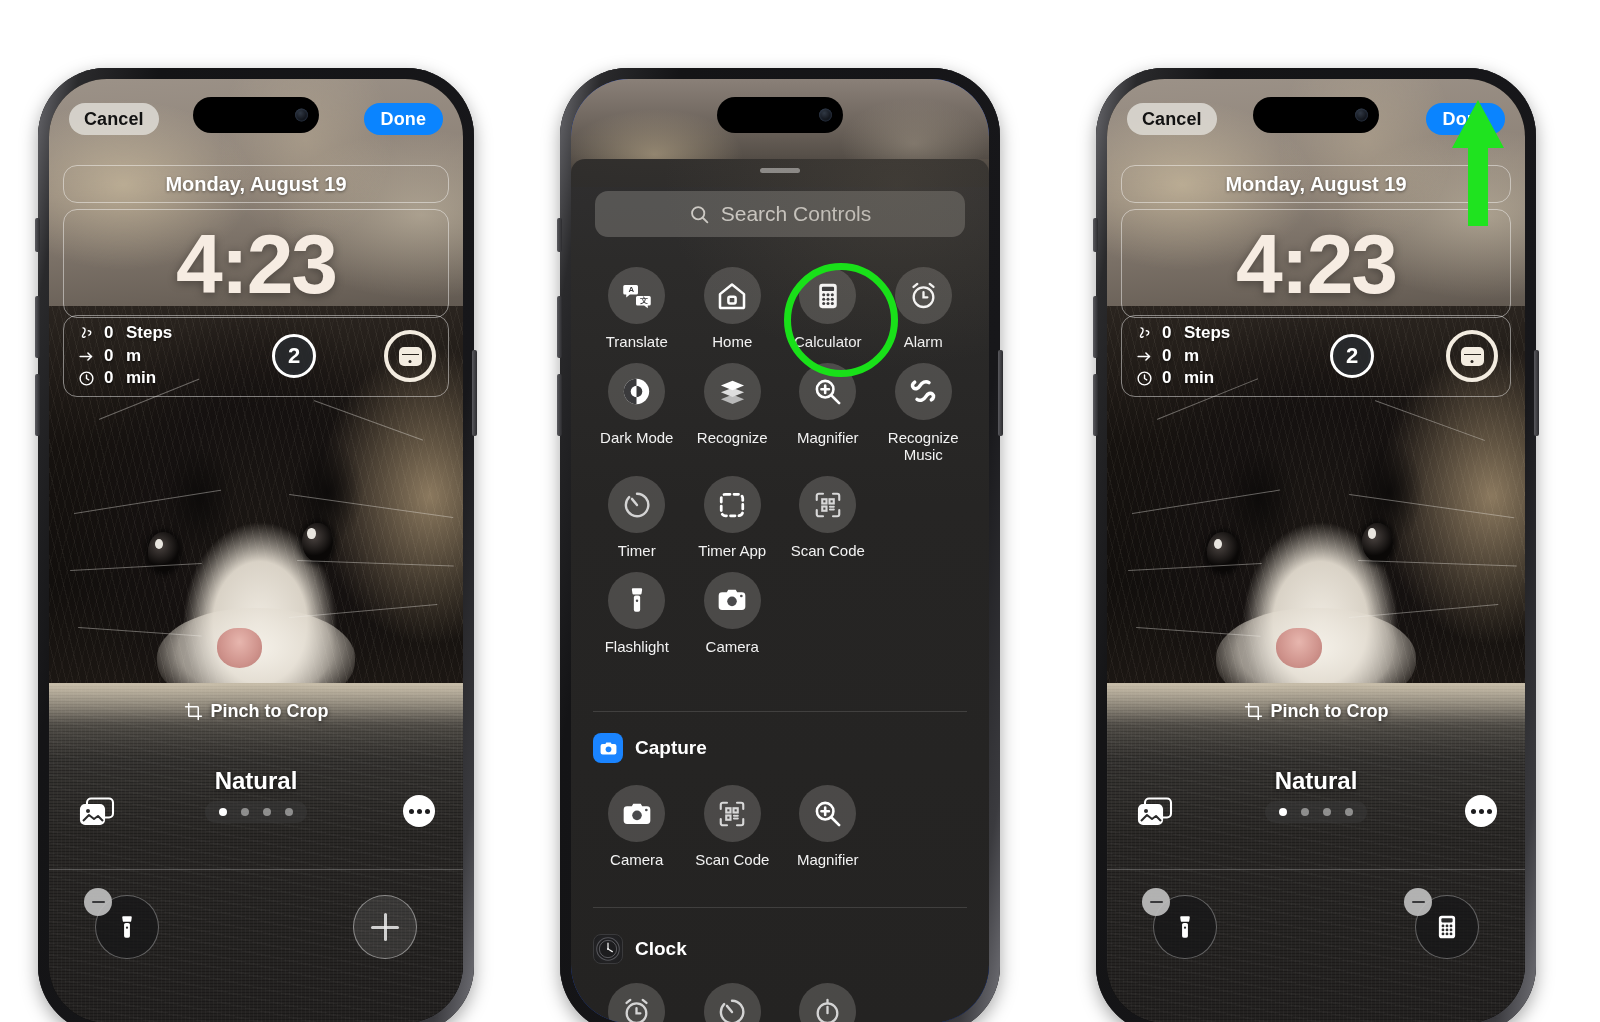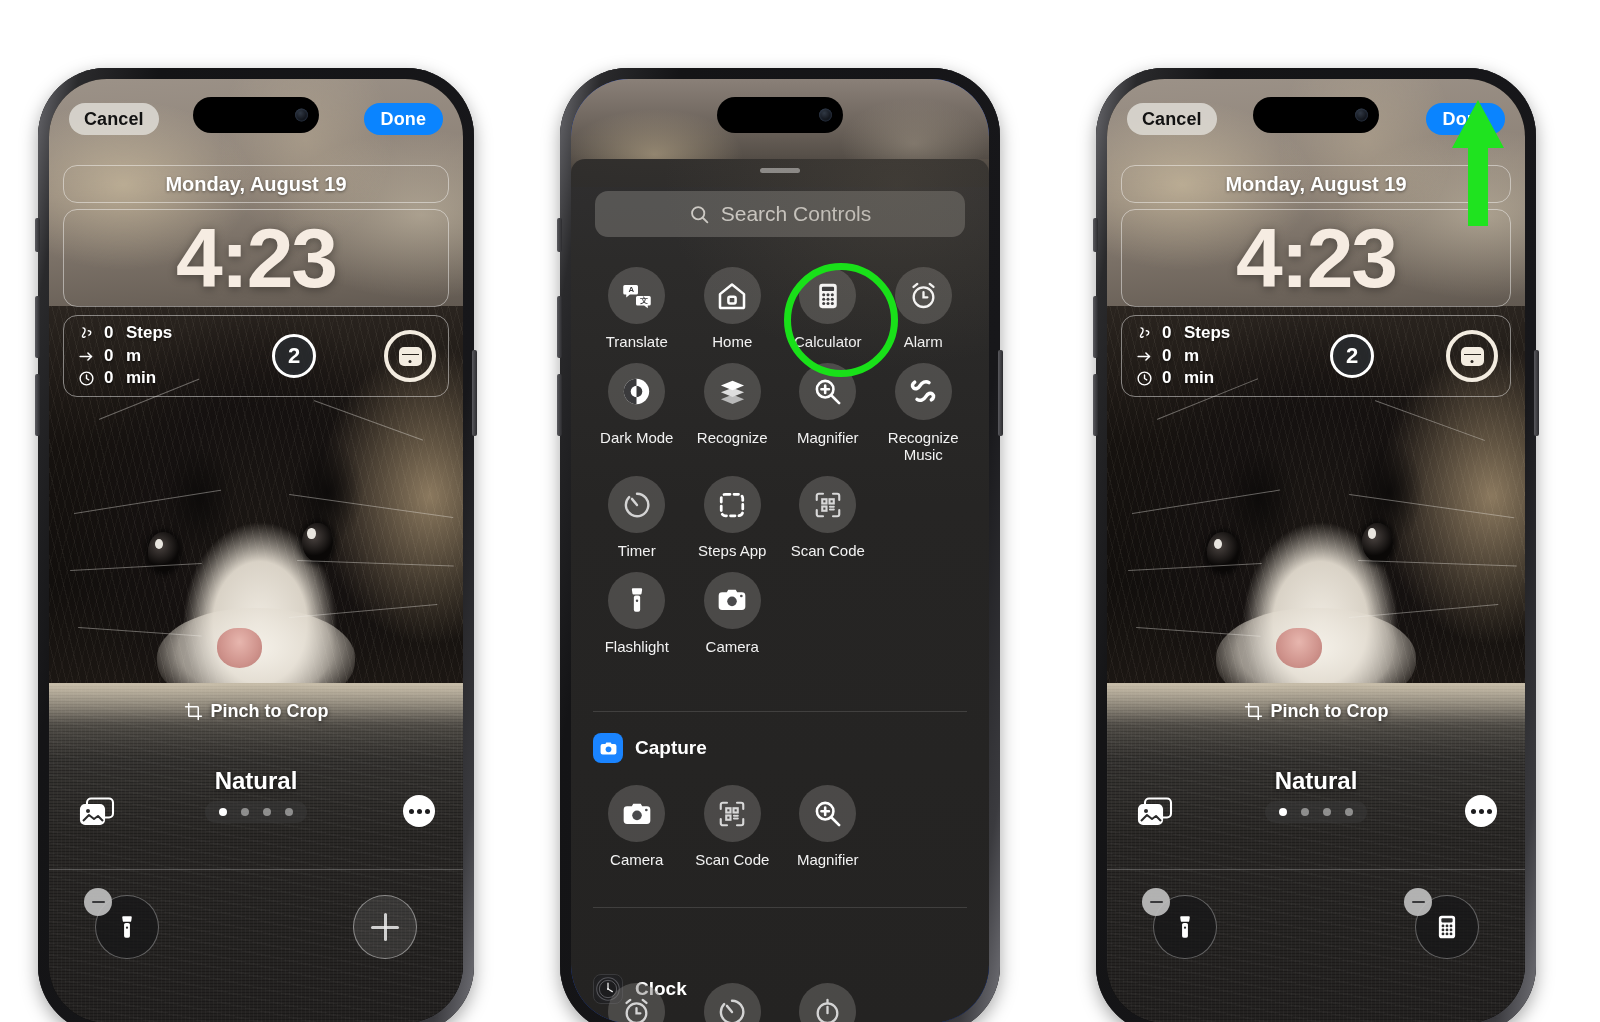--- a/index.html
+++ b/index.html
@@ -141,21 +141,21 @@
   .pill-done.flat { background:#0a84ff; }
 
   .edit-box {
     position:absolute; left:14px; right:14px; z-index:5;
     border:1.5px solid rgba(255,255,255,.45);
     border-radius:14px;
   }
   .date-box { top:86px; height:38px; display:flex; align-items:center; justify-content:center; }
   .date-text { color:#fff; font-size:20px; font-weight:600; text-shadow:0 1px 3px rgba(0,0,0,.45); }
 
-  .time-box { top:130px; height:98px; display:flex; align-items:center; justify-content:center; }
+  .time-box { top:130px; height:109px; display:flex; align-items:center; justify-content:center; }
   .time-text {
     color:#f6ece2; font-size:84px; font-weight:700; letter-spacing:-2px;
     line-height:1; text-shadow:0 2px 10px rgba(0,0,0,.35);
   }
 
   .widget-box { top:236px; height:82px; display:flex; align-items:center; padding:0 14px; }
   .fitness { color:#fff; font-size:17px; font-weight:600; line-height:1.32; text-shadow:0 1px 3px rgba(0,0,0,.6); }
   .fitness .row { display:flex; align-items:center; gap:9px; }
   .fitness .ic { width:17px; height:17px; display:inline-flex; align-items:center; justify-content:center; flex:none; }
   .fitness .num { min-width:13px; }
@@ -581,21 +581,21 @@
                   </svg>
                 </div>
                 <div class="cap">Timer</div>
               </div>
               <div class="ctl">
                 <div class="circle">
                   <svg width="30" height="30" viewBox="0 0 24 24" fill="none" stroke="#fff" stroke-width="2.2" stroke-linecap="round" stroke-dasharray="3.6 3.2">
                     <rect x="3.4" y="3.4" width="17.2" height="17.2" rx="3.4"></rect>
                   </svg>
                 </div>
-                <div class="cap">Steps App</div>
+                <div class="cap">Timer App</div>
               </div>
               <div class="ctl">
                 <div class="circle">
                   <svg width="30" height="30" viewBox="0 0 24 24" fill="none" stroke="#d8d8d8" stroke-width="1.7" stroke-linecap="round">
                     <path d="M3 8V4.6A1.6 1.6 0 0 1 4.6 3H8"></path>
                     <path d="M16 3h3.4A1.6 1.6 0 0 1 21 4.6V8"></path>
                     <path d="M21 16v3.4a1.6 1.6 0 0 1-1.6 1.6H16"></path>
                     <path d="M8 21H4.6A1.6 1.6 0 0 1 3 19.4V16"></path>
                     <rect x="7.4" y="7.4" width="3.4" height="3.4"></rect>
                     <rect x="13.2" y="7.4" width="3.4" height="3.4"></rect>
@@ -679,21 +679,21 @@
                     <path d="M15.1 15.1L21 21"></path>
                   </svg>
                 </div>
                 <div class="cap">Magnifier</div>
               </div>
               <div class="ctl"></div>
             </div>
           </div>
 
           <div class="sec-divider" style="top:748px;"></div>
-          <div class="sec-head" style="top:815px;text-align:right;">
+          <div class="sec-head" style="top:775px;text-align:right;">
             <span class="app-ico clock">
               <svg width="26" height="26" viewBox="0 0 24 24">
                 <circle cx="12" cy="12" r="10.4" fill="#1c1c1e" stroke="#55555a" stroke-width="1"></circle>
                 <circle cx="12" cy="12" r="8" fill="none" stroke="#7a7a80" stroke-width=".6"></circle>
                 <path d="M12 6.6V12l4 2.4" stroke="#ededed" stroke-width="1.2" fill="none" stroke-linecap="round"></path>
                 <circle cx="12" cy="12" r=".9" fill="#ededed"></circle>
               </svg>
             </span>
             <span class="nm">Clock</span>
           </div>

